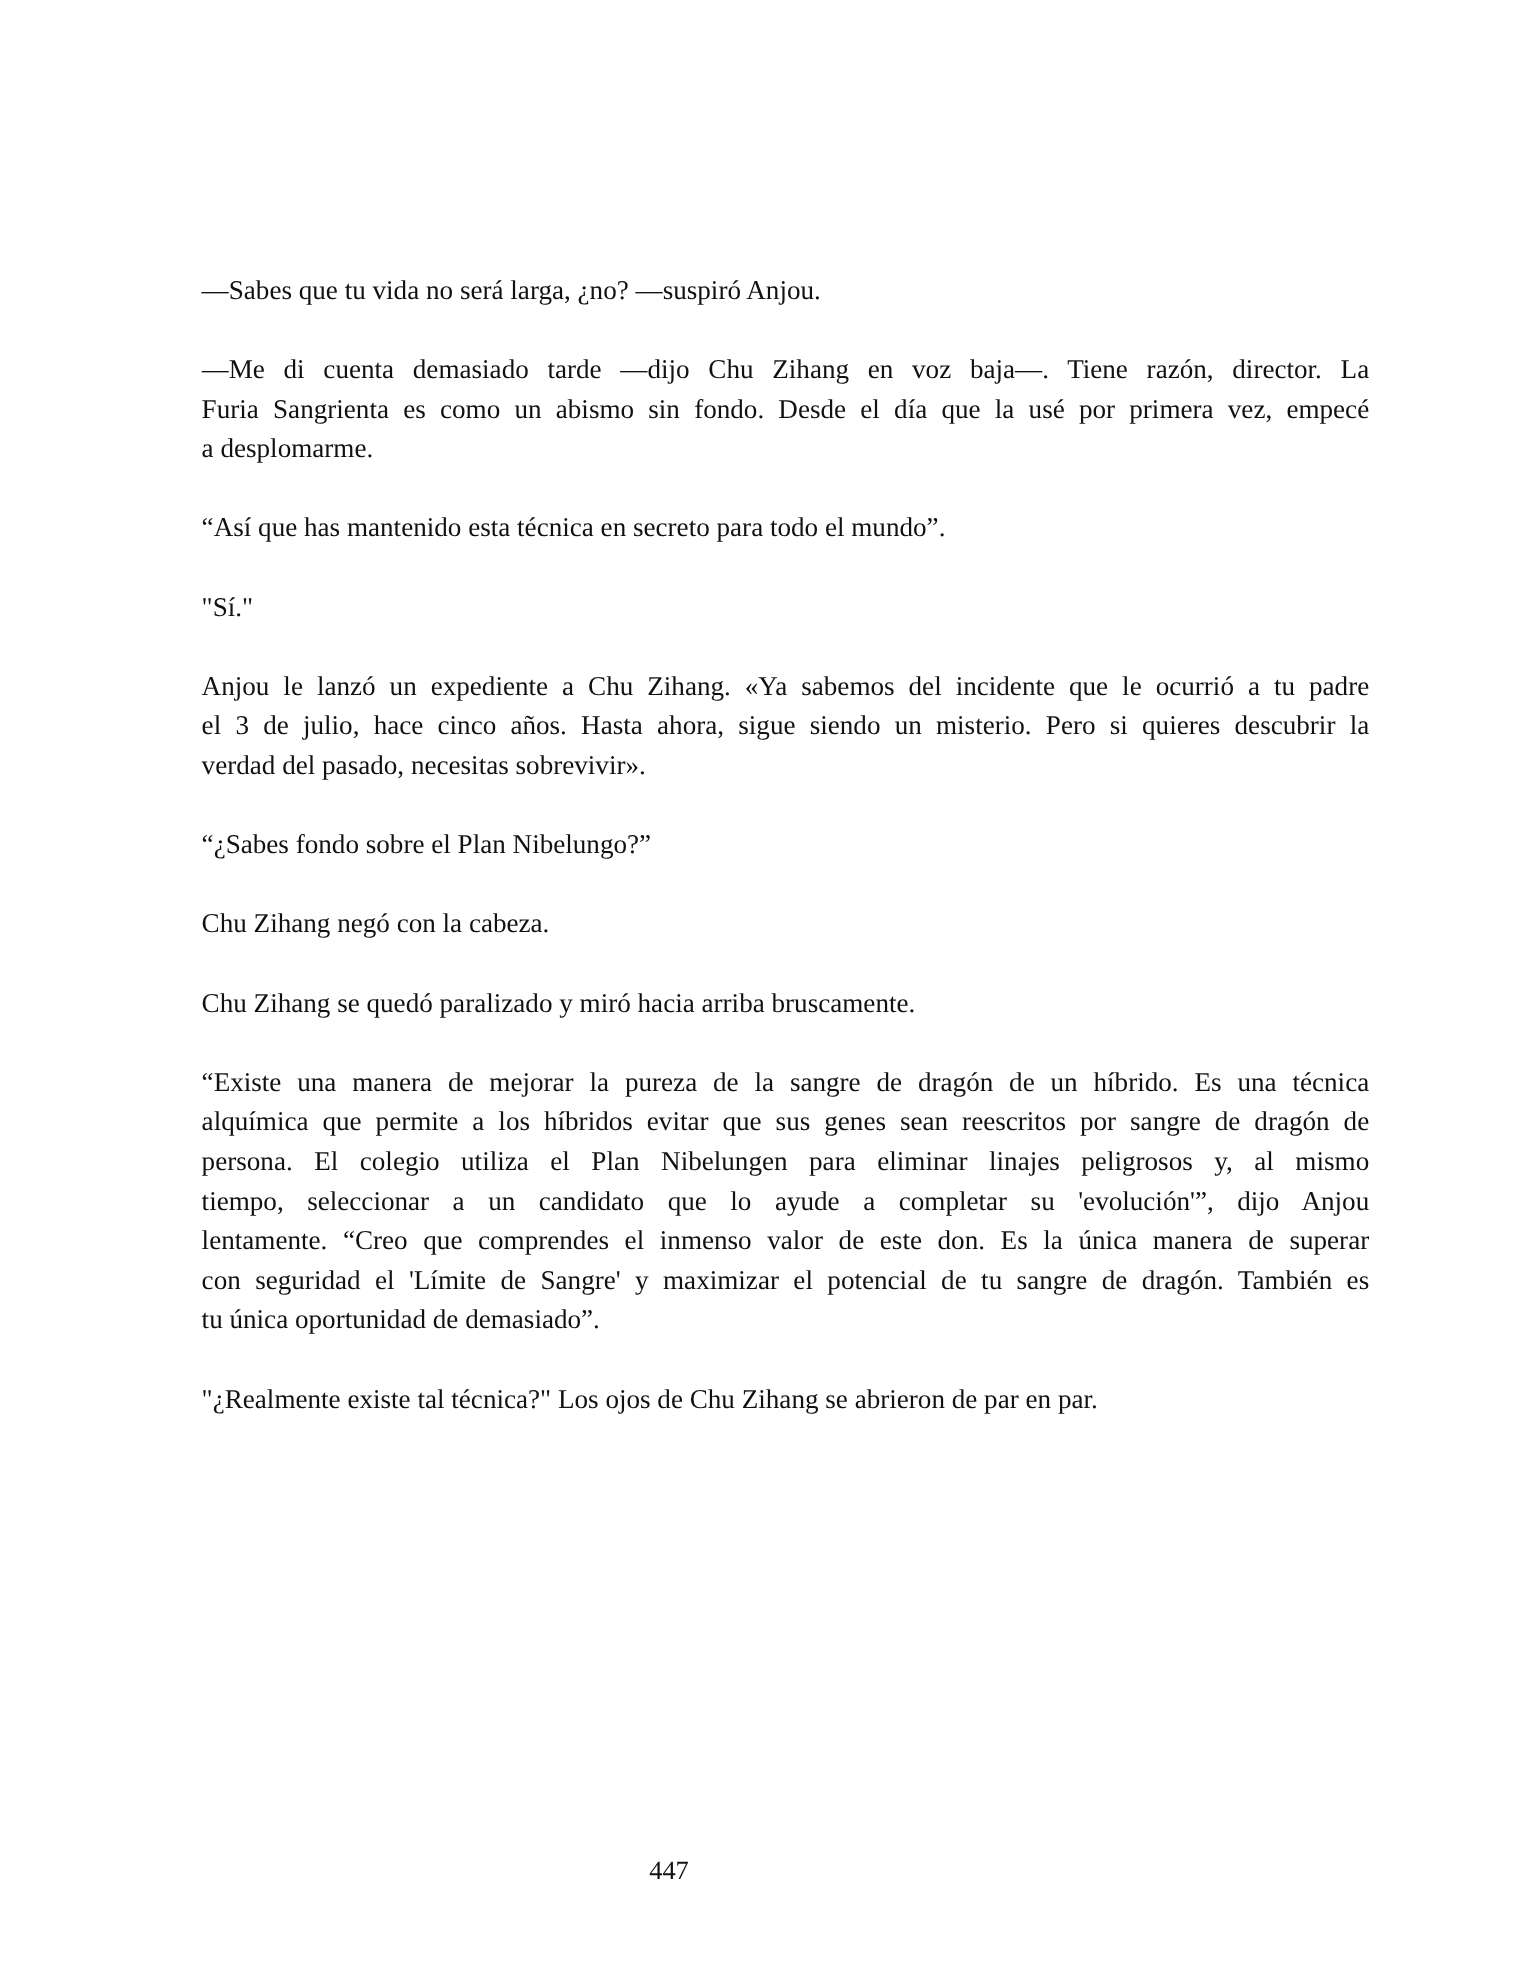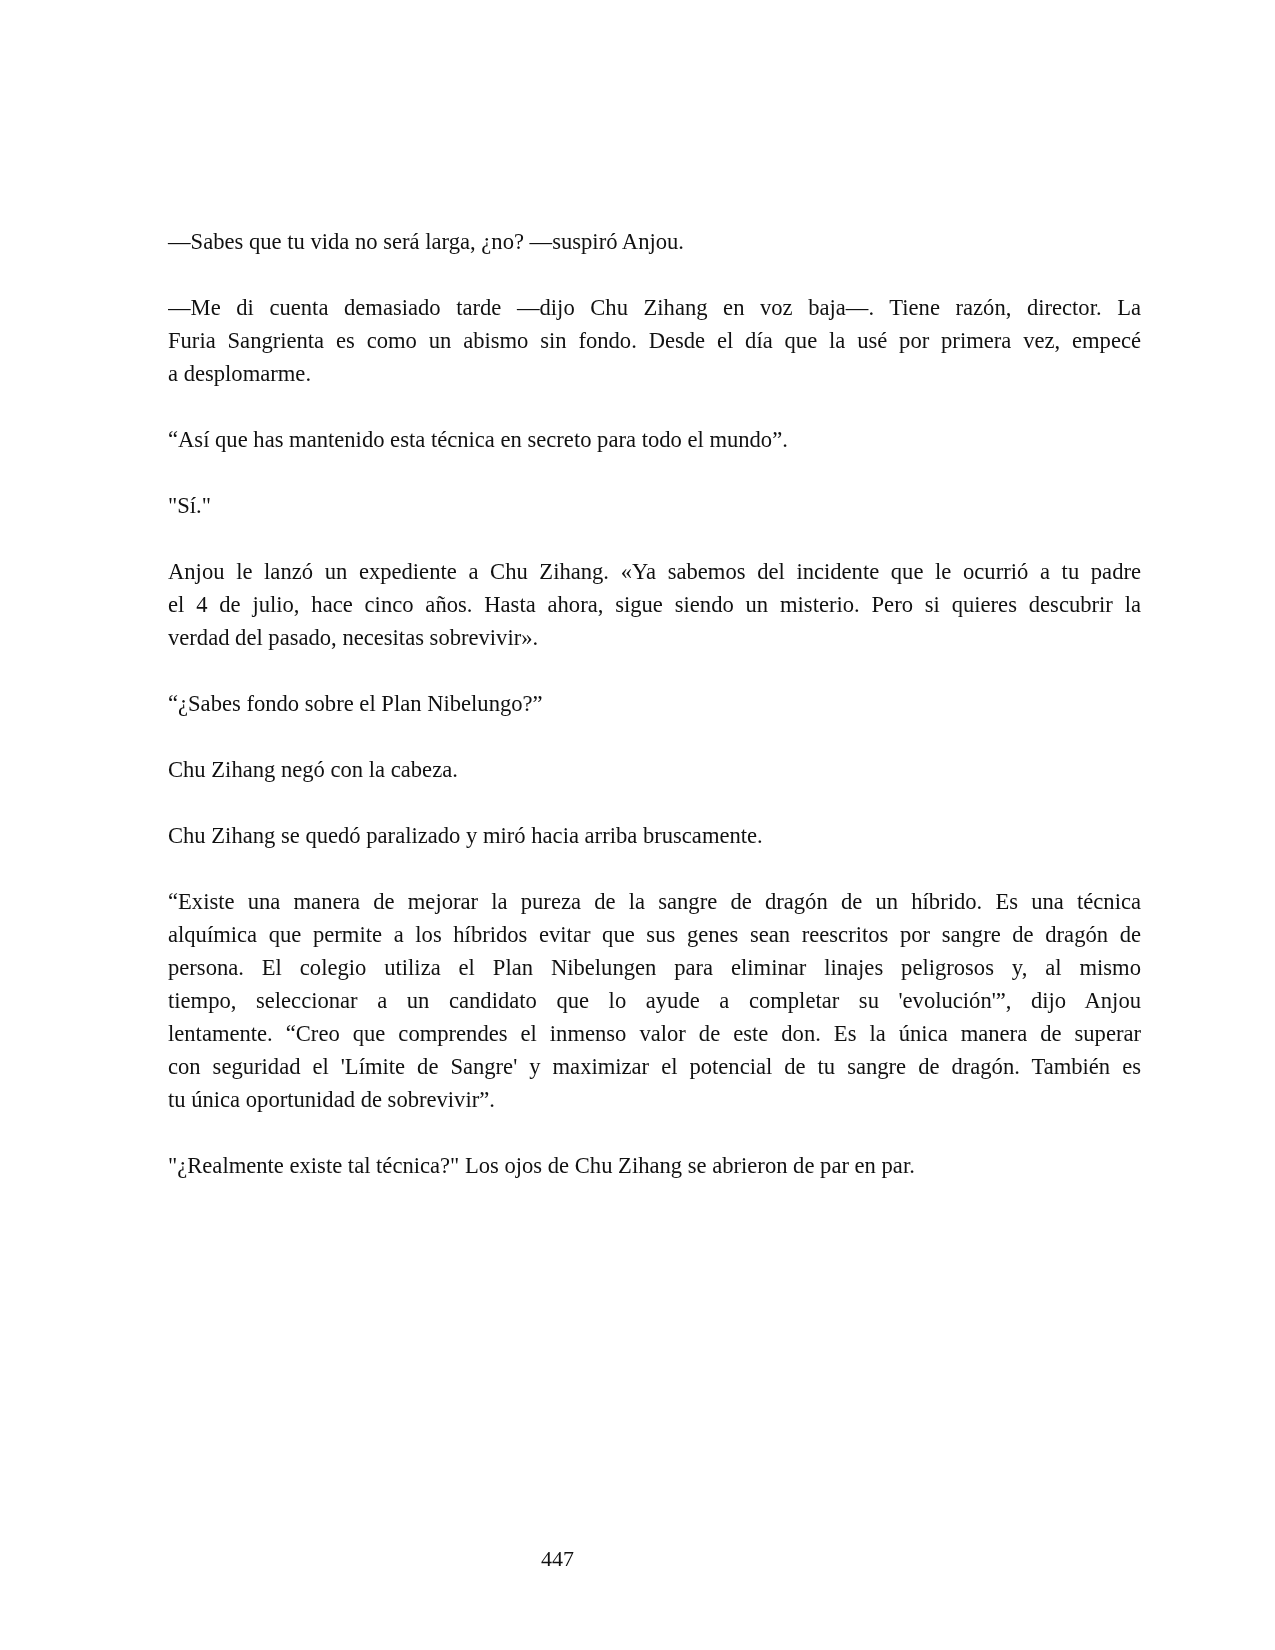--- a/index.html
+++ b/index.html
@@ -69,21 +69,21 @@
   <p class="para">
     <span class="line">“Así que has mantenido esta técnica en secreto para todo el mundo”.</span>
   </p>
 
   <p class="para">
     <span class="line">"Sí."</span>
   </p>
 
   <p class="para">
     <span class="line j">Anjou le lanzó un expediente a Chu Zihang. «Ya sabemos del incidente que le ocurrió a tu padre</span>
-    <span class="line j">el 4 de julio, hace cinco años. Hasta ahora, sigue siendo un misterio. Pero si quieres descubrir la</span>
+    <span class="line j">el 3 de julio, hace cinco años. Hasta ahora, sigue siendo un misterio. Pero si quieres descubrir la</span>
     <span class="line">verdad del pasado, necesitas sobrevivir».</span>
   </p>
 
 
   <p class="para">
     <span class="line">“¿Sabes fondo sobre el Plan Nibelungo?”</span>
   </p>
 
   <p class="para">
     <span class="line">Chu Zihang negó con la cabeza.</span>
@@ -94,21 +94,21 @@
     <span class="line">Chu Zihang se quedó paralizado y miró hacia arriba bruscamente.</span>
   </p>
 
   <p class="para">
     <span class="line j">“Existe una manera de mejorar la pureza de la sangre de dragón de un híbrido. Es una técnica</span>
     <span class="line j">alquímica que permite a los híbridos evitar que sus genes sean reescritos por sangre de dragón de</span>
     <span class="line j">persona. El colegio utiliza el Plan Nibelungen para eliminar linajes peligrosos y, al mismo</span>
     <span class="line j">tiempo, seleccionar a un candidato que lo ayude a completar su 'evolución'”, dijo Anjou</span>
     <span class="line j">lentamente. “Creo que comprendes el inmenso valor de este don. Es la única manera de superar</span>
     <span class="line j">con seguridad el 'Límite de Sangre' y maximizar el potencial de tu sangre de dragón. También es</span>
-    <span class="line">tu única oportunidad de sobrevivir”.</span>
+    <span class="line">tu única oportunidad de demasiado”.</span>
   </p>
 
   <p class="para">
     <span class="line">"¿Realmente existe tal técnica?" Los ojos de Chu Zihang se abrieron de par en par.</span>
   </p>
 
 
 </div>
 
 <div class="page-number">447</div>

